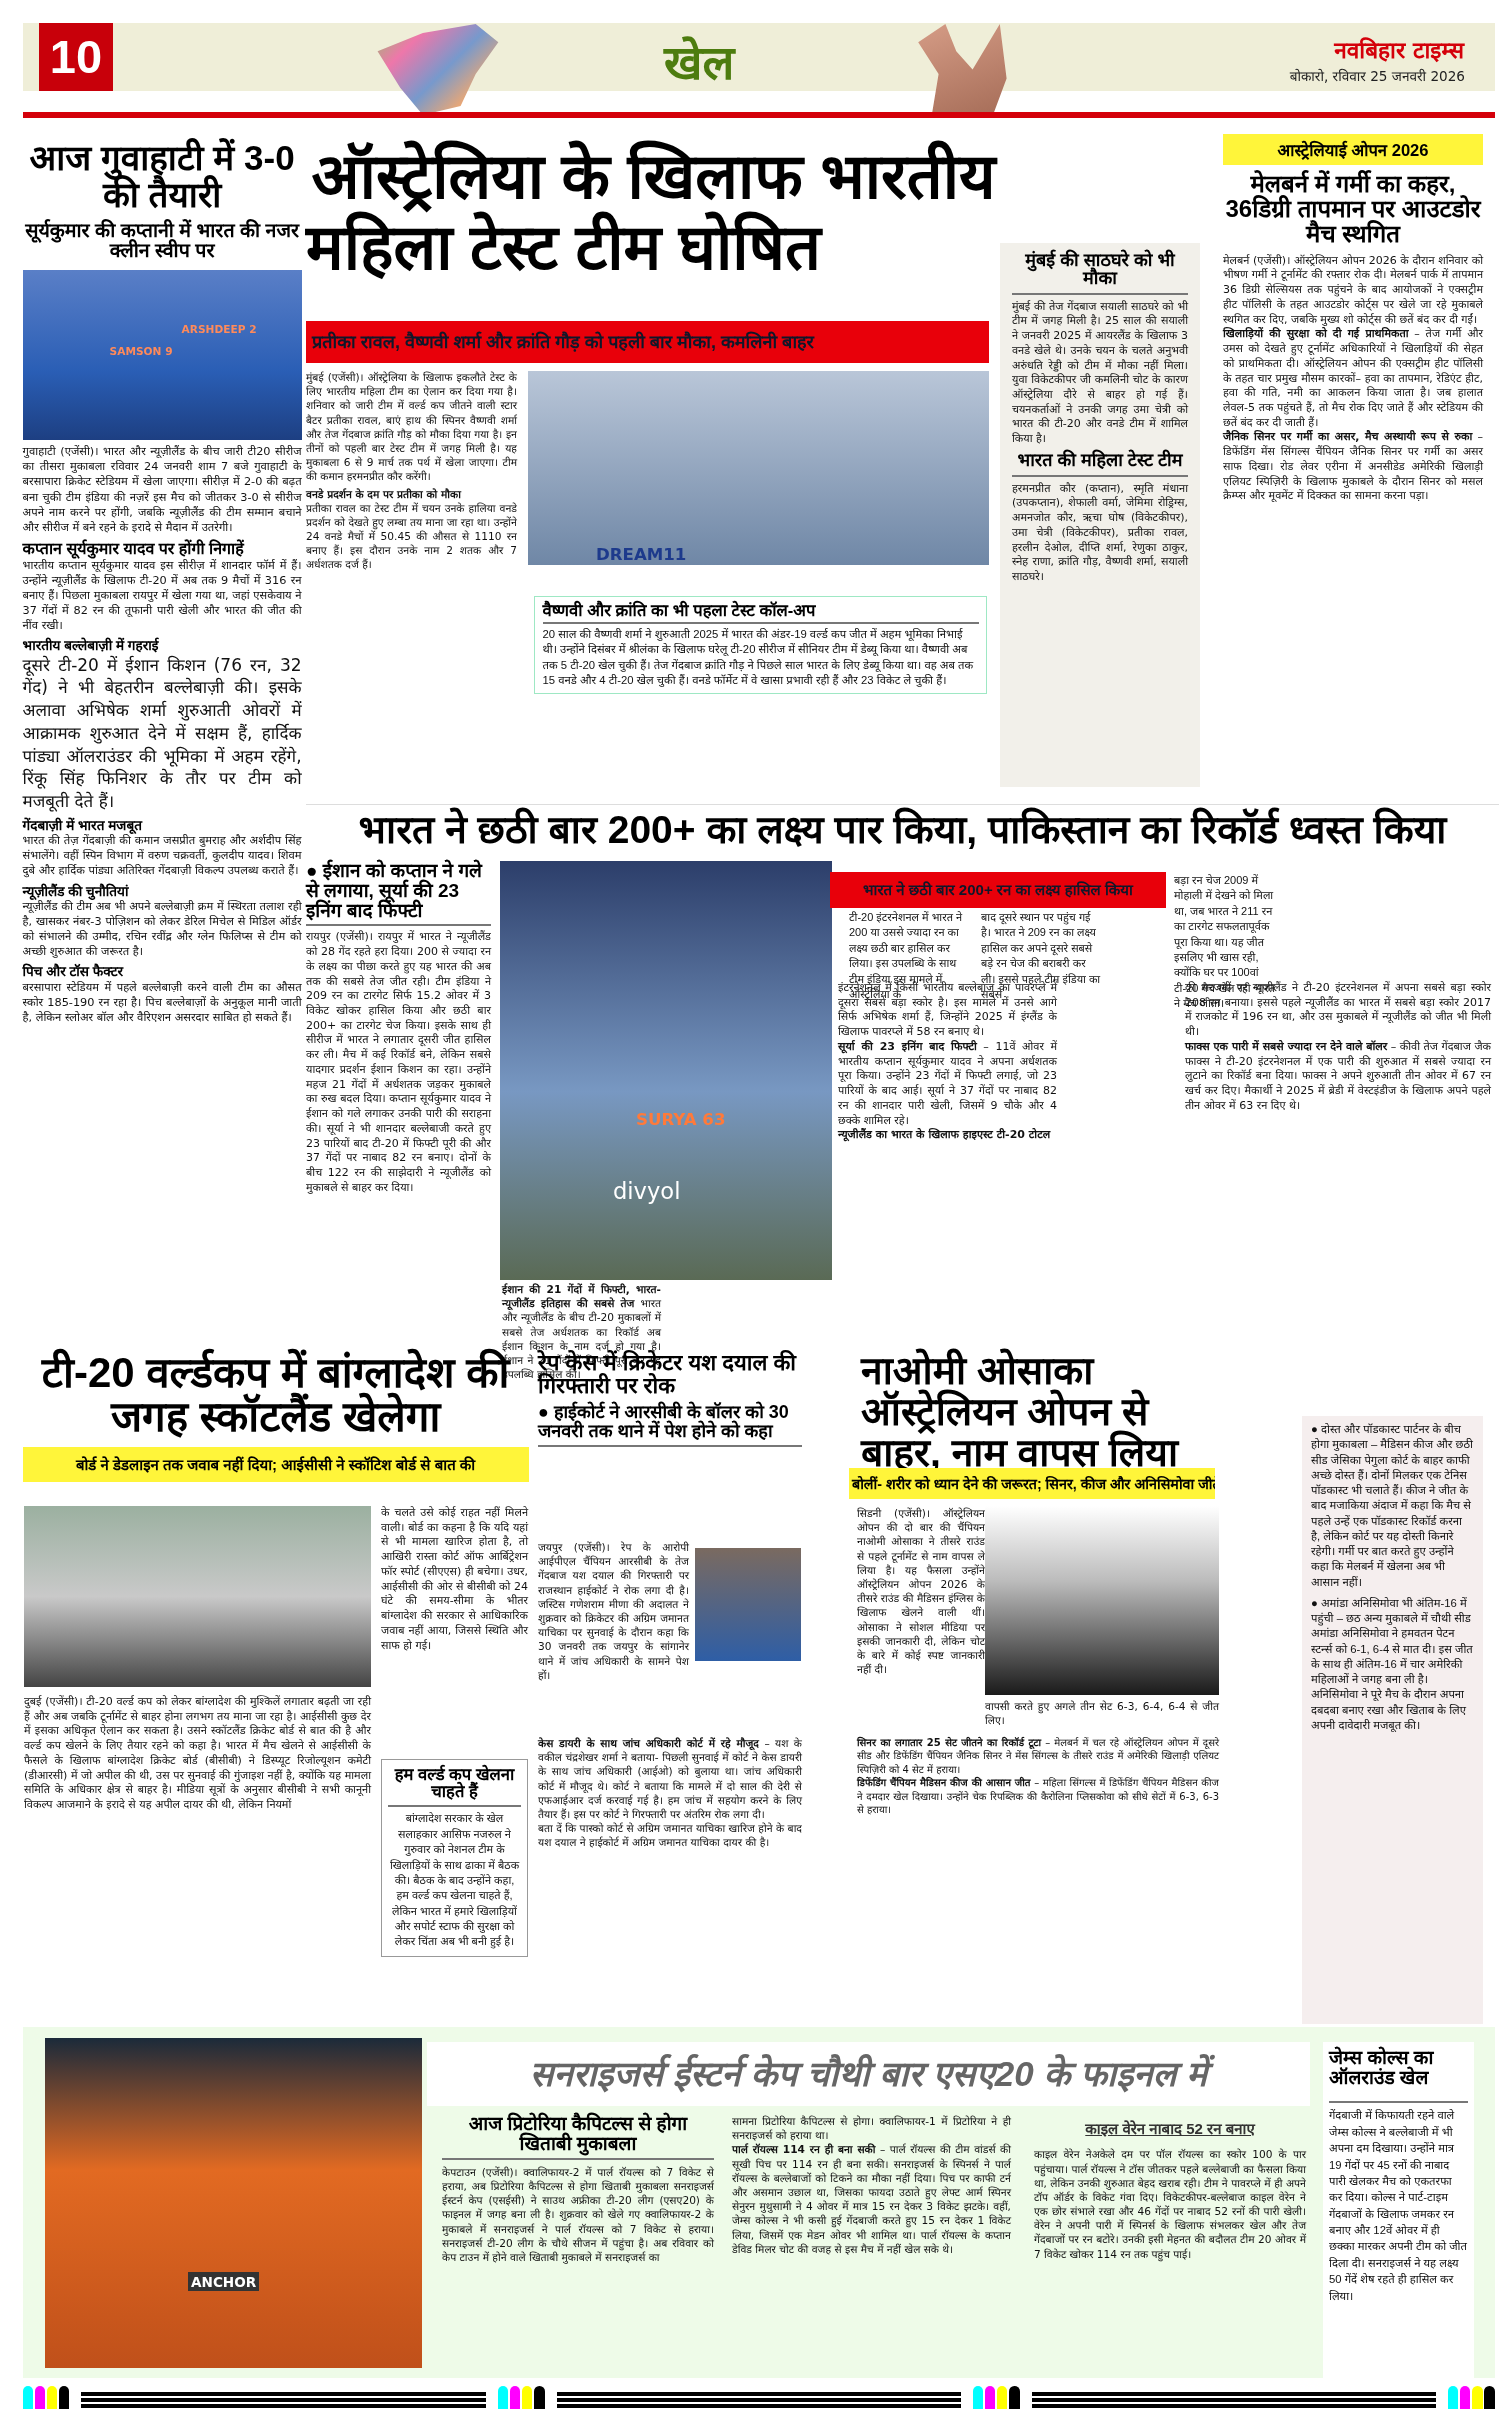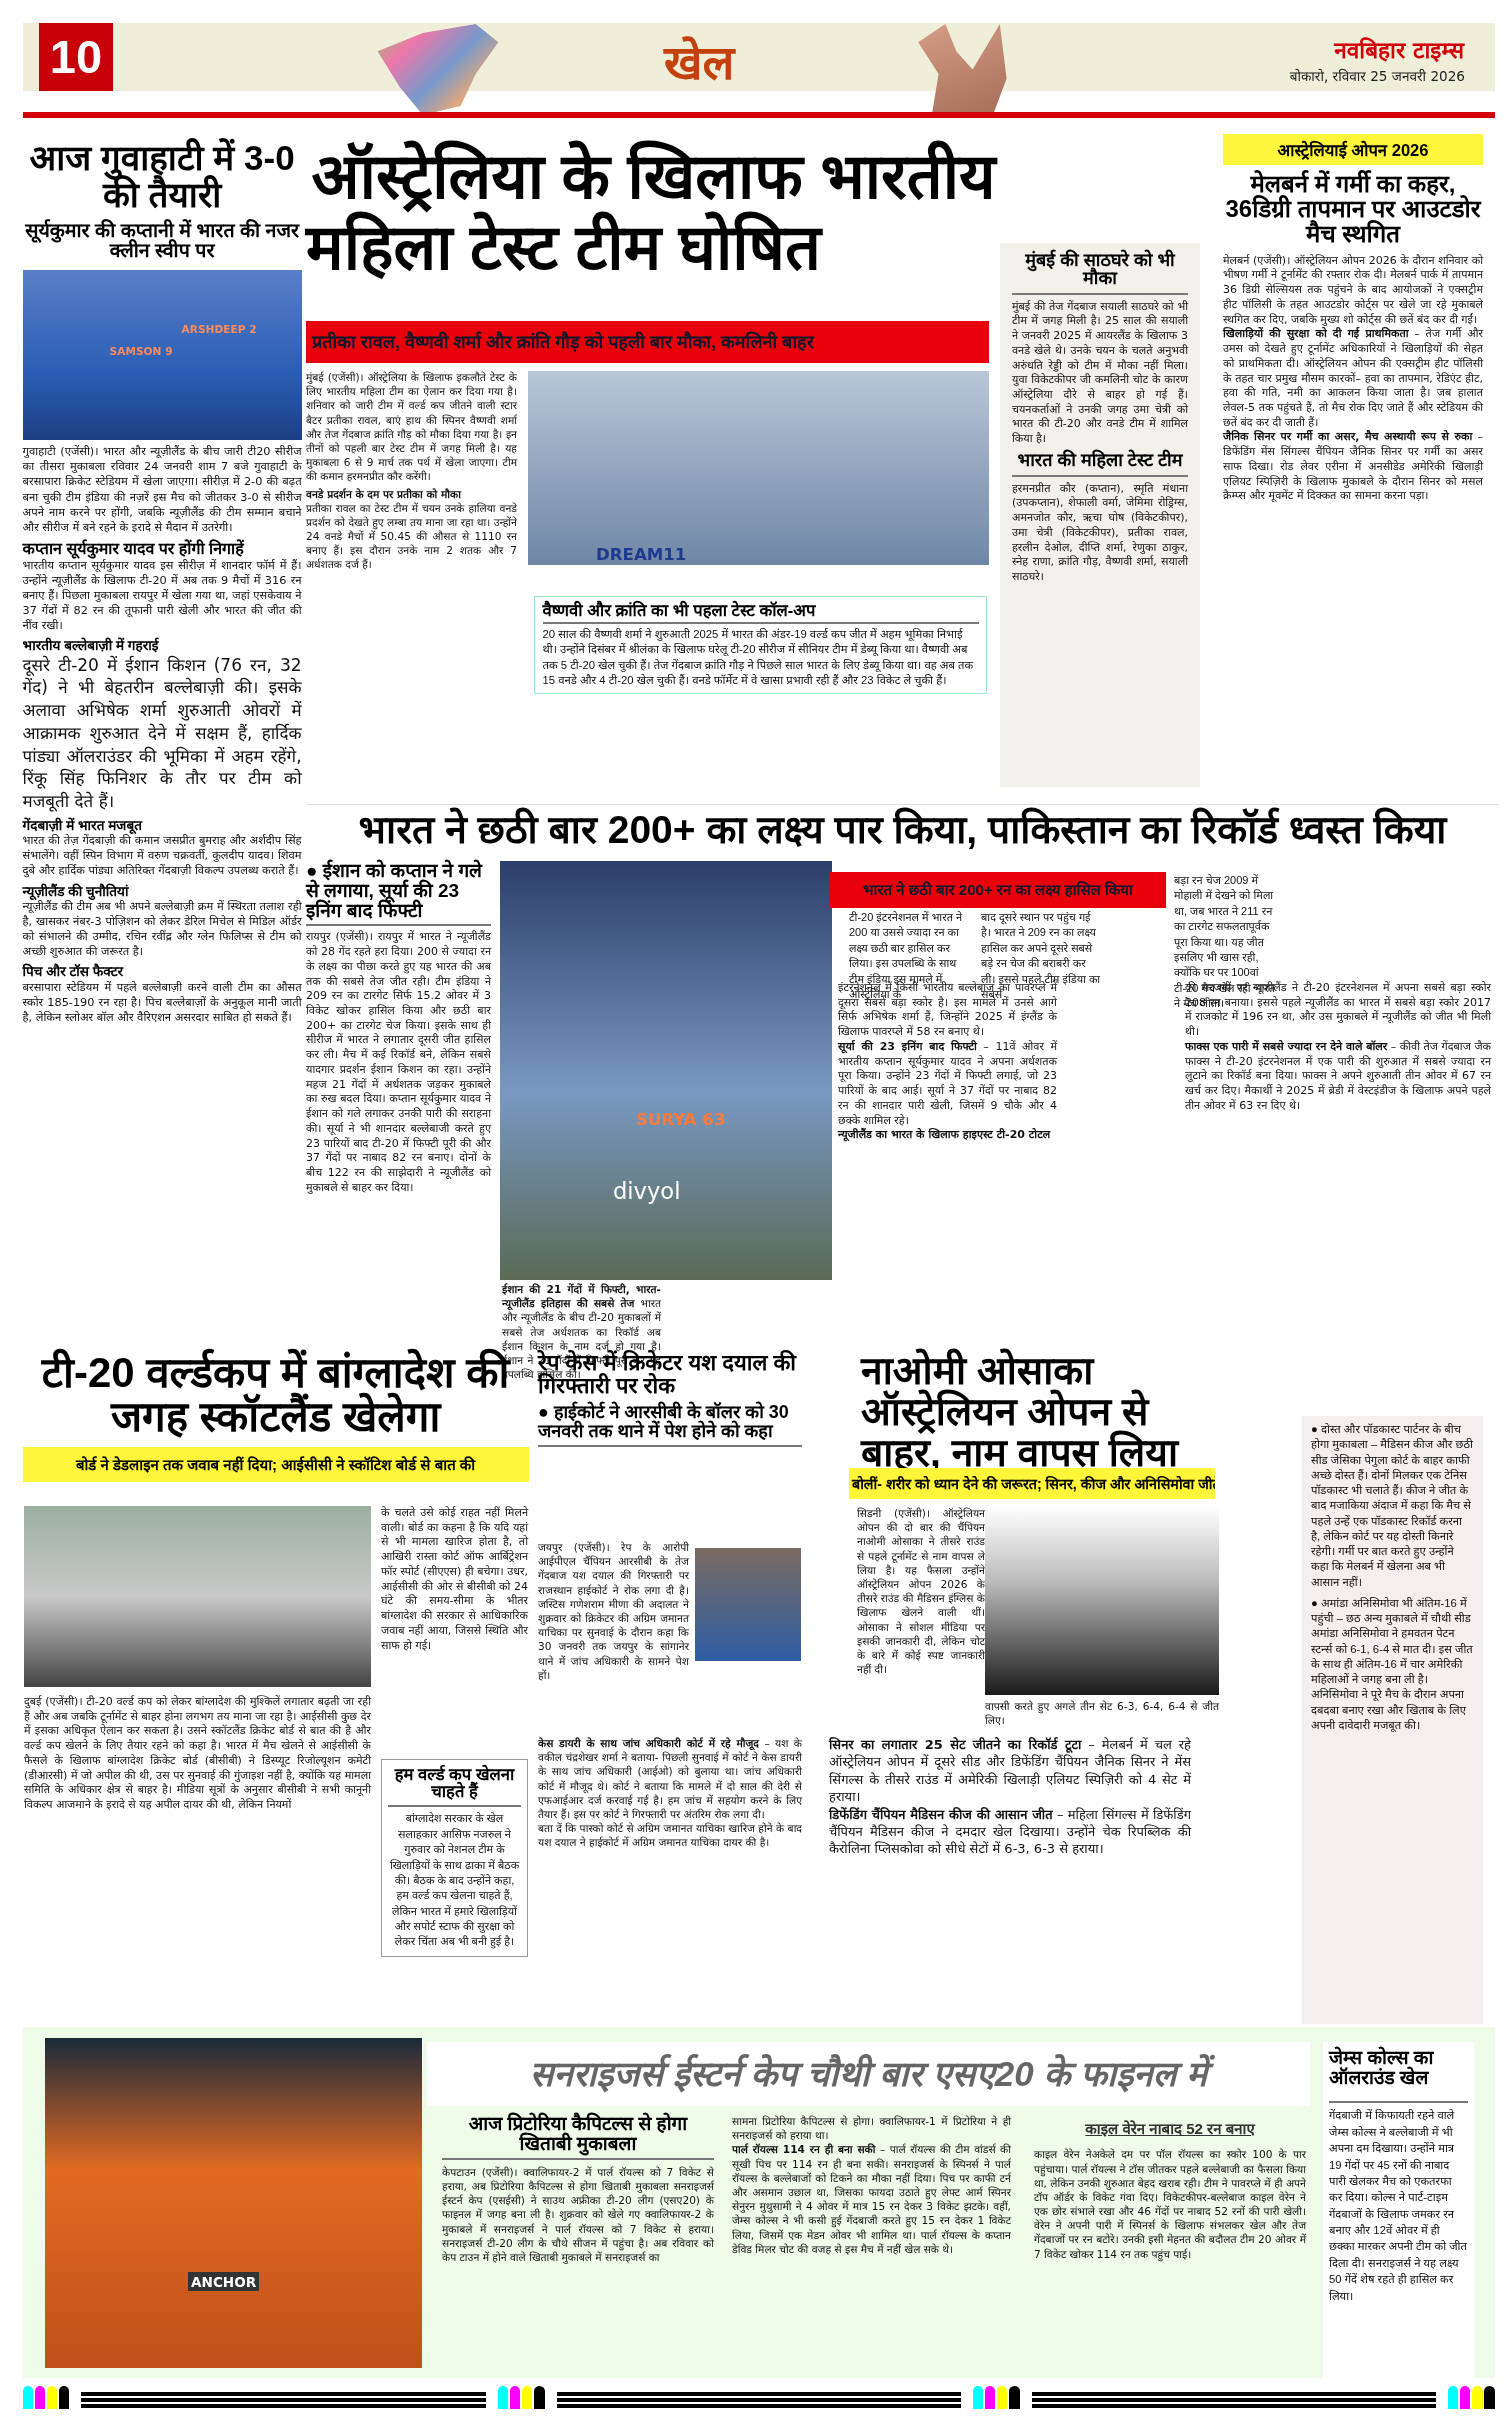--- a/index.html
+++ b/index.html
@@ -1,21 +1,21 @@
 <!DOCTYPE html>
 <html style="font-size:12px"><head>
 <meta charset="utf-8">
 <style>
 *{box-sizing:border-box;margin:0;padding:0}
 body{width:1510px;height:2426px;background:#fff;font-family:"DejaVu Sans","Liberation Sans",sans-serif;color:#111;position:relative;overflow:hidden}
 .abs{position:absolute}
 .hdr{left:22.6px;top:22.6px;width:1472px;height:68px;background:#efeed8}
 .pgno{left:39px;top:22.6px;width:74px;height:68px;background:#c8000a;color:#fff;font-family:"Liberation Sans",sans-serif;font-weight:bold;font-size:47px;text-align:center;line-height:68px}
 .redline{left:22.6px;top:112px;width:1472px;height:6px;background:#d4000a}
-.sect{left:664px;top:29px;color:#c2410c;font-size:47px;font-weight:bold;font-family:"Liberation Sans",sans-serif}
+.sect{left:664px;top:29px;color:#4d7c0f;font-size:47px;font-weight:bold;font-family:"Liberation Sans",sans-serif}
 .brand{left:1253px;top:34px;color:#d4000a;font-size:22.6px;font-weight:bold;width:211px;text-align:right}
 .dateline{left:1246px;top:66px;font-size:13.6px;width:219px;text-align:right;color:#222}
 .map{left:370px;top:24px;width:151px;height:91px;background:linear-gradient(135deg,#8c6,#e7a,#79c,#fa6,#555);clip-path:polygon(5% 30%,35% 10%,70% 0,85% 20%,70% 55%,60% 90%,35% 100%,20% 70%)}
 .statue{left:891px;top:24px;width:136px;height:91px;background:linear-gradient(160deg,#d9a08a,#a36a55);clip-path:polygon(20% 20%,40% 0,48% 30%,60% 50%,80% 0,85% 60%,75% 100%,30% 100%,35% 55%)}
 h1,h2,h3,h4{font-family:"Liberation Sans",sans-serif;font-weight:900;line-height:1.05;color:#000}
 .body{font-size:12px;line-height:1.34;text-align:justify;font-family:"DejaVu Sans",sans-serif;color:#111}
 .body b{font-weight:bold}
 .img{background:#3b6fb2}
 .redbar{background:#e8000a;color:#0f172a;font-weight:bold;font-family:"Liberation Sans",sans-serif}
 .yelbar{background:#fff53a;color:#000;font-weight:bold;font-family:"Liberation Sans",sans-serif}
@@ -144,21 +144,21 @@
   <span>बता दें कि पास्को कोर्ट से अग्रिम जमानत याचिका खारिज होने के बाद यश दयाल ने हाईकोर्ट में अग्रिम जमानत याचिका दायर की है।</span>
 </div>
 
 <div class="abs" style="left:861px;top:1351px;width:355px">
   <h1 style="font-size:39px">नाओमी ओसाका ऑस्ट्रेलियन ओपन से बाहर, नाम वापस लिया</h1>
 </div>
 <div class="abs yelbar" style="left:849px;top:1468px;width:366px;font-size:14.3px;padding:6px 3px;white-space:nowrap;overflow:hidden">बोलीं- शरीर को ध्यान देने की जरूरत; सिनर, कीज और अनिसिमोवा जीते</div>
 <div class="abs body" style="left:857px;top:1506px;width:128px;font-size:10.6px">सिडनी (एजेंसी)। ऑस्ट्रेलियन ओपन की दो बार की चैंपियन नाओमी ओसाका ने तीसरे राउंड से पहले टूर्नामेंट से नाम वापस ले लिया है। यह फैसला उन्होंने ऑस्ट्रेलियन ओपन 2026 के तीसरे राउंड की मैडिसन इंग्लिस के खिलाफ खेलने वाली थीं। ओसाका ने सोशल मीडिया पर इसकी जानकारी दी, लेकिन चोट के बारे में कोई स्पष्ट जानकारी नहीं दी।</div>
 <div class="abs" style="left:985px;top:1506px;width:234px;height:189px;background:linear-gradient(180deg,#fff,#bbb 40%,#1a1a1a)"></div>
 <div class="abs body" style="left:985px;top:1699px;width:234px;font-size:10.6px">वापसी करते हुए अगले तीन सेट 6-3, 6-4, 6-4 से जीत लिए।</div>
-<div class="abs body" style="left:829px;top:1736px;width:362px;font-size:13px">
+<div class="abs body" style="left:857px;top:1736px;width:362px;font-size:10px">
   <b>सिनर का लगातार 25 सेट जीतने का रिकॉर्ड टूटा</b> <span>– मेलबर्न में चल रहे ऑस्ट्रेलियन ओपन में दूसरे सीड और डिफेंडिंग चैंपियन जैनिक सिनर ने मेंस सिंगल्स के तीसरे राउंड में अमेरिकी खिलाड़ी एलियट स्पिज़िरी को 4 सेट में हराया।</span><br>
   <b>डिफेंडिंग चैंपियन मैडिसन कीज की आसान जीत</b> <span>– महिला सिंगल्स में डिफेंडिंग चैंपियन मैडिसन कीज ने दमदार खेल दिखाया। उन्होंने चेक रिपब्लिक की कैरोलिना प्लिसकोवा को सीधे सेटों में 6-3, 6-3 से हराया।</span>
 </div>
 <div class="abs" style="left:1302px;top:1416px;width:181px;height:608px;background:#f5eeee;padding:6px 9px;font-family:'Liberation Sans',sans-serif;font-size:11.3px;line-height:1.35">
   <p>● <span>दोस्त और पॉडकास्ट पार्टनर के बीच होगा मुकाबला – मैडिसन कीज और छठी सीड जेसिका पेगुला कोर्ट के बाहर काफी अच्छे दोस्त हैं। दोनों मिलकर एक टेनिस पॉडकास्ट भी चलाते हैं। कीज ने जीत के बाद मजाकिया अंदाज में कहा कि मैच से पहले उन्हें एक पॉडकास्ट रिकॉर्ड करना है, लेकिन कोर्ट पर यह दोस्ती किनारे रहेगी। गर्मी पर बात करते हुए उन्होंने कहा कि मेलबर्न में खेलना अब भी आसान नहीं।</span></p>
   <p style="margin-top:6px">● <span>अमांडा अनिसिमोवा भी अंतिम-16 में पहुंची – छठ अन्य मुकाबले में चौथी सीड अमांडा अनिसिमोवा ने हमवतन पेटन स्टर्न्स को 6-1, 6-4 से मात दी। इस जीत के साथ ही अंतिम-16 में चार अमेरिकी महिलाओं ने जगह बना ली है। अनिसिमोवा ने पूरे मैच के दौरान अपना दबदबा बनाए रखा और खिताब के लिए अपनी दावेदारी मजबूत की।</span></p>
 </div>
 
 <div class="abs" style="left:22.6px;top:2027px;width:1472px;height:351px;background:#eefbe8"></div>
 <div class="abs" style="left:45px;top:2038px;width:377px;height:330px;background:linear-gradient(180deg,#1b2a3a,#e26a22 40%,#c0501a);overflow:hidden">

